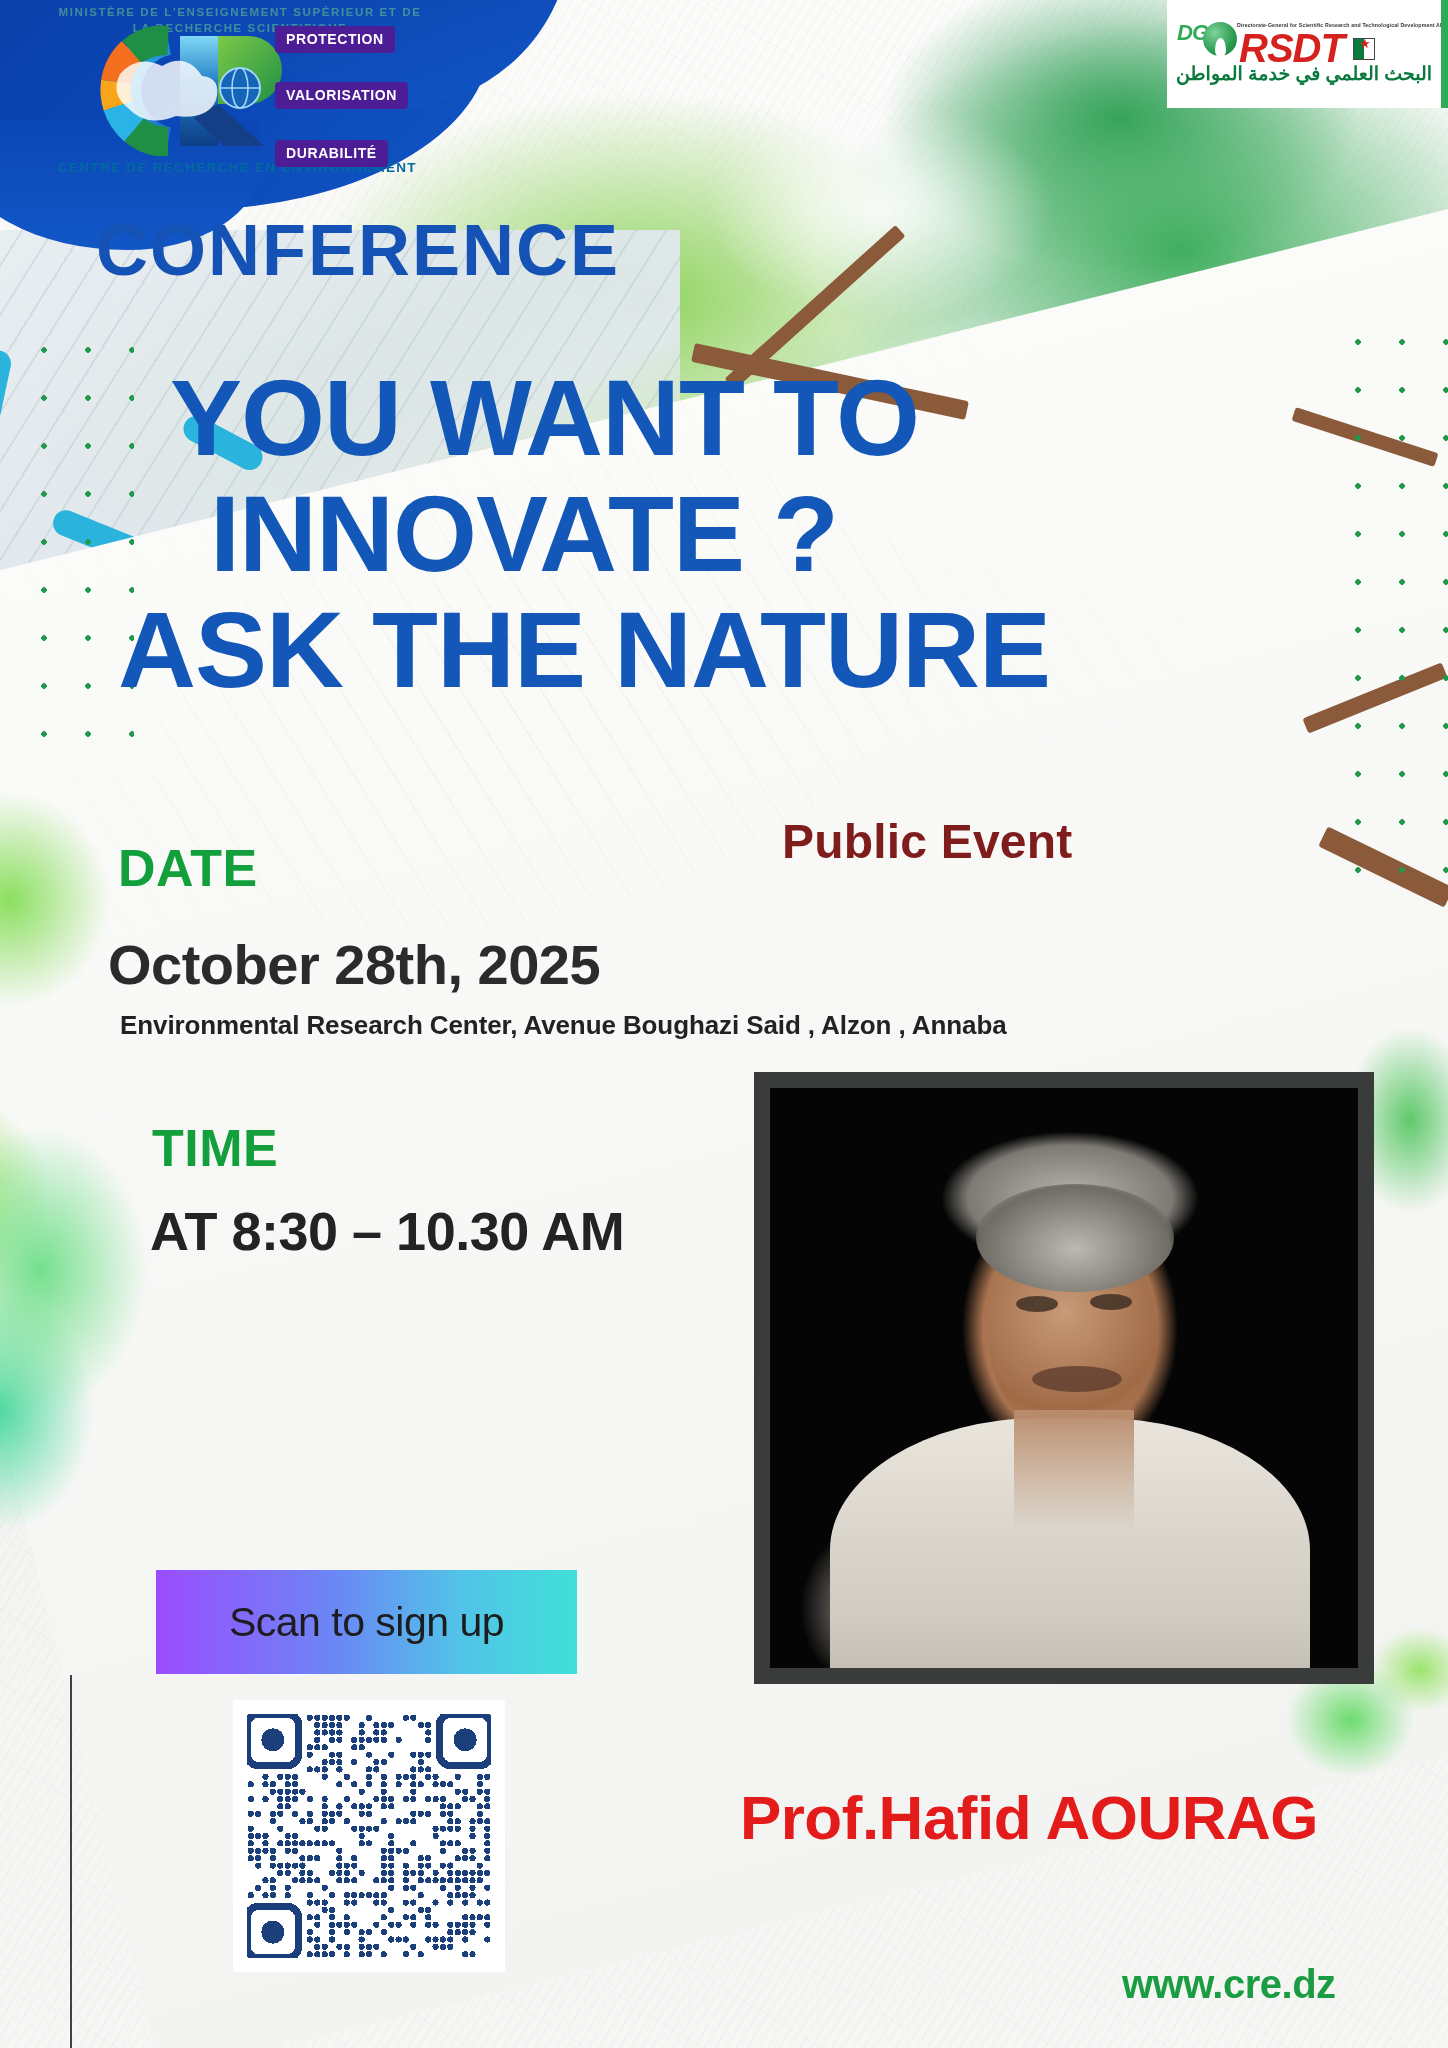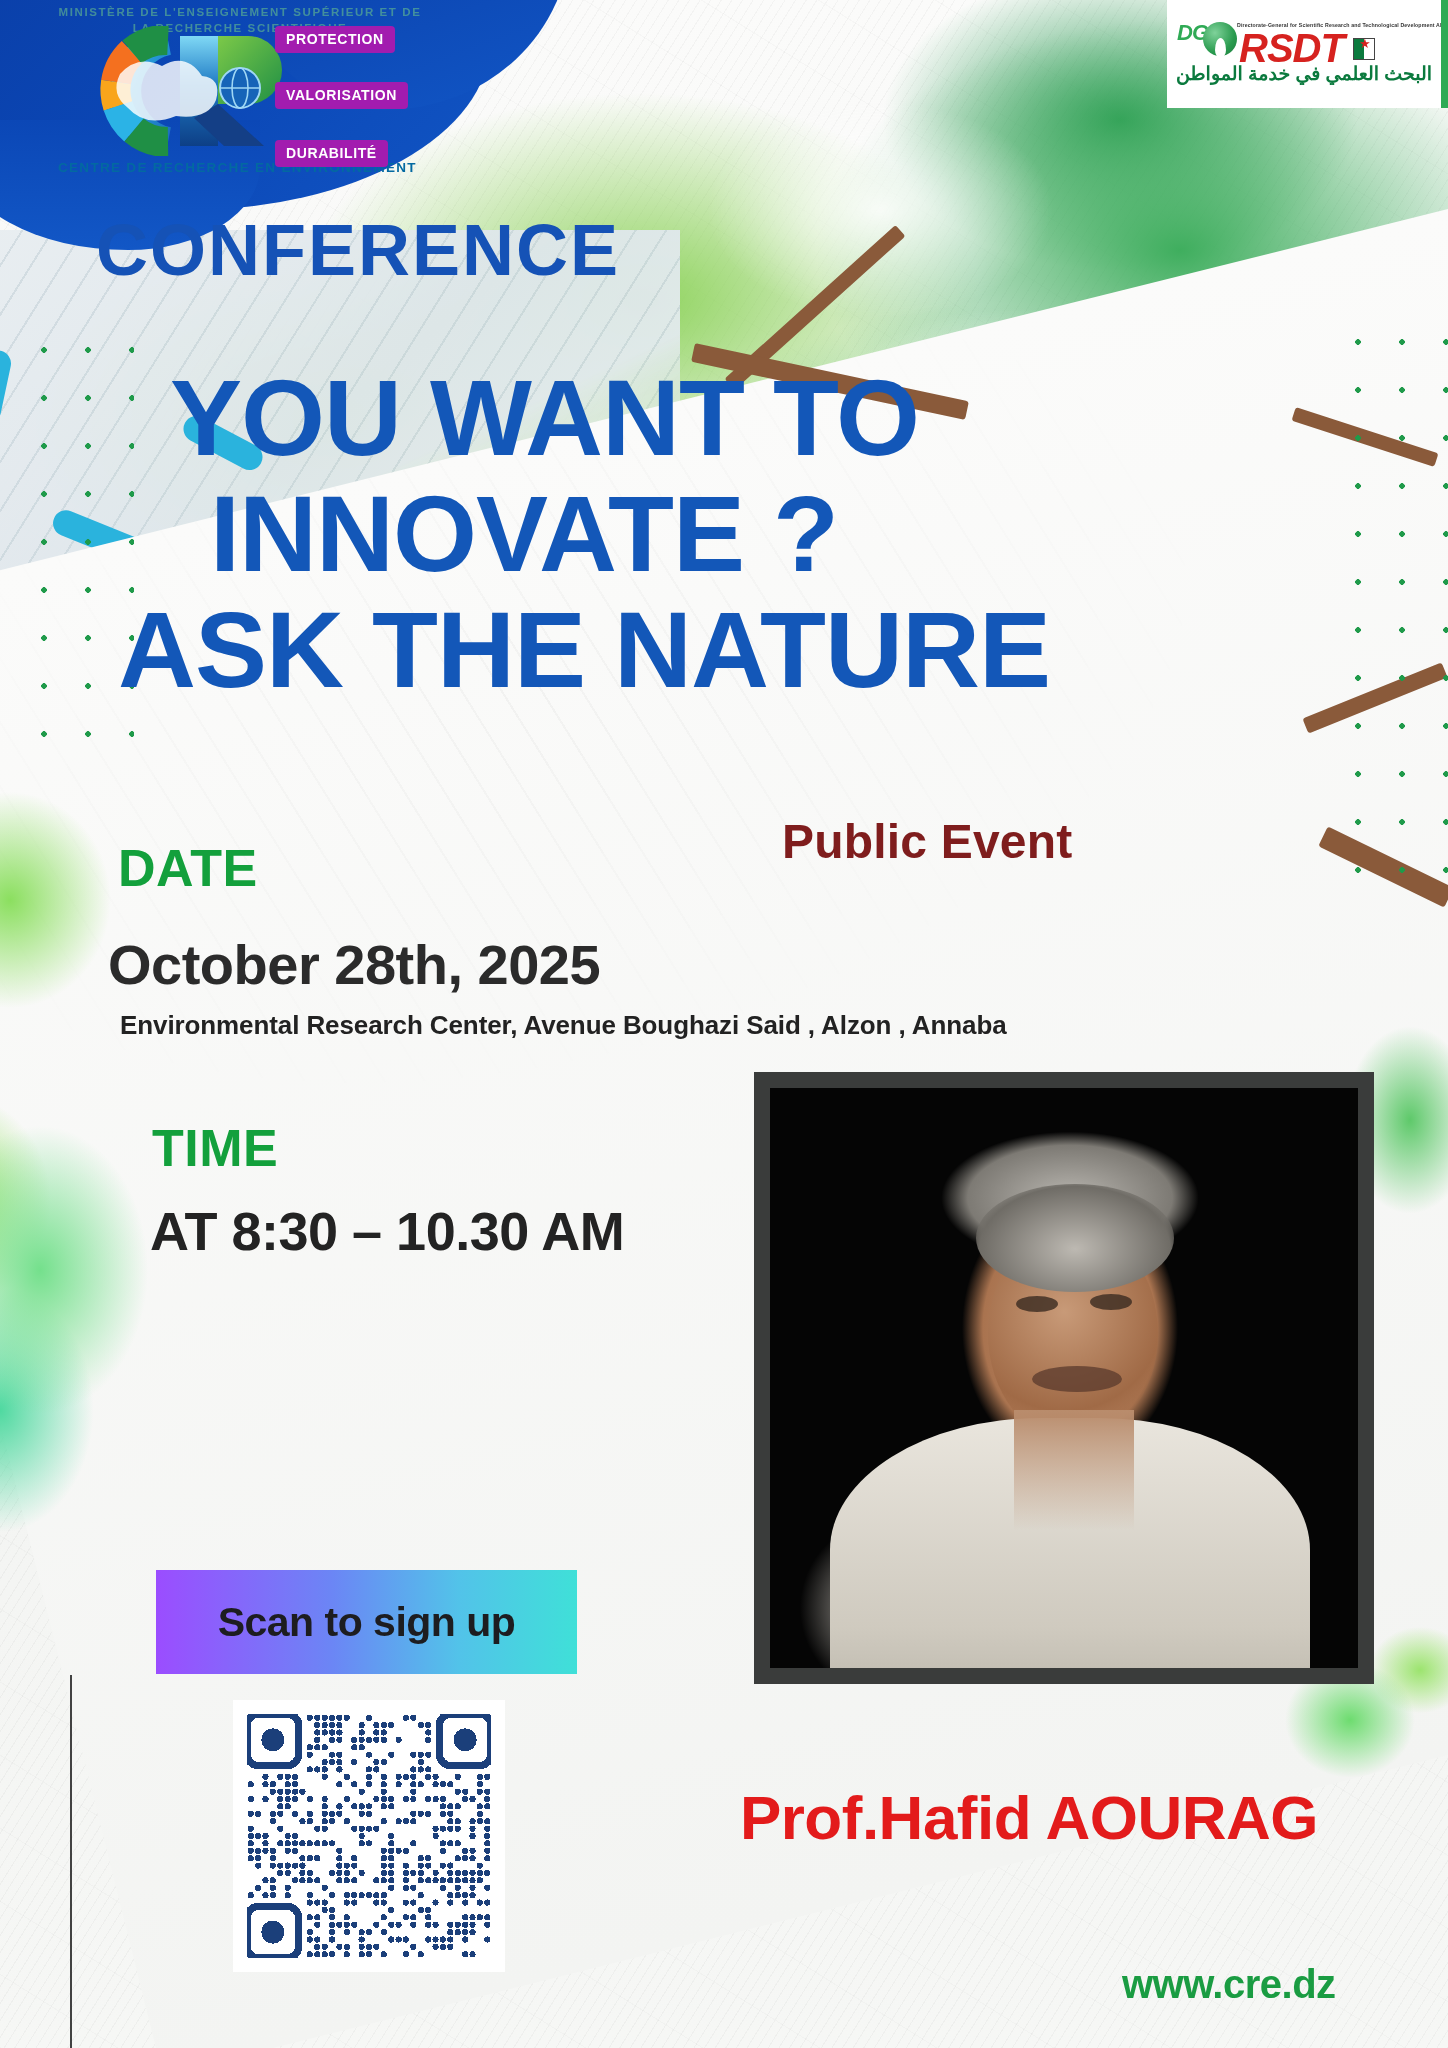--- a/index.html
+++ b/index.html
@@ -159,21 +159,21 @@
   
   .cre-logo{ position:absolute; left:58px; top:26px; width:350px; height:160px; }
   .cre-mark{ position:absolute; left:10px; top:0; width:260px; height:130px; }
   .cre-tag{
     position:absolute; left:0; top:134px; width:350px; text-align:center;
     font-size:13.5px; font-weight:800; letter-spacing:1.3px; color:#0369a1;
     white-space:nowrap;
   }
   .pill{
     position:absolute; left:275px;
-    background:#a21caf; color:#fff;
+    background:#4c1d95; color:#fff;
     font-size:14px; font-weight:600; letter-spacing:.6px;
     padding:5px 11px 6px; border-radius:4px; white-space:nowrap;
   }
   .pill.p1{ top:26px; }
   .pill.p2{ top:82px; }
   .pill.p3{ top:140px; }
 
   
   .rsdt{
     position:absolute; left:1167px; top:0; width:281px; height:108px;
@@ -264,21 +264,21 @@
     font-size:54px; font-weight:900; color:#232323; letter-spacing:-.5px;
   }
 
   
   .scan-banner{
     position:absolute; left:156px; top:1570px; width:421px; height:104px;
     background:linear-gradient(90deg,#9b4dff 0%,#6b86f5 42%,#52c3e9 72%,#3fe0d8 100%);
     display:flex; align-items:center; justify-content:center;
   }
   .scan-banner span{
-    font-size:41px; font-weight:700; color:#1d1d20; letter-spacing:-.5px;
+    font-size:41px; font-weight:400; color:#1d1d20; letter-spacing:-.5px;
   }
 
   
   .qr-wrap{
     position:absolute; left:233px; top:1700px;
     width:272px; height:272px; background:#fff; padding:14px;
   }
   .qr-wrap svg{ display:block; width:100%; height:100%; }
 
   

